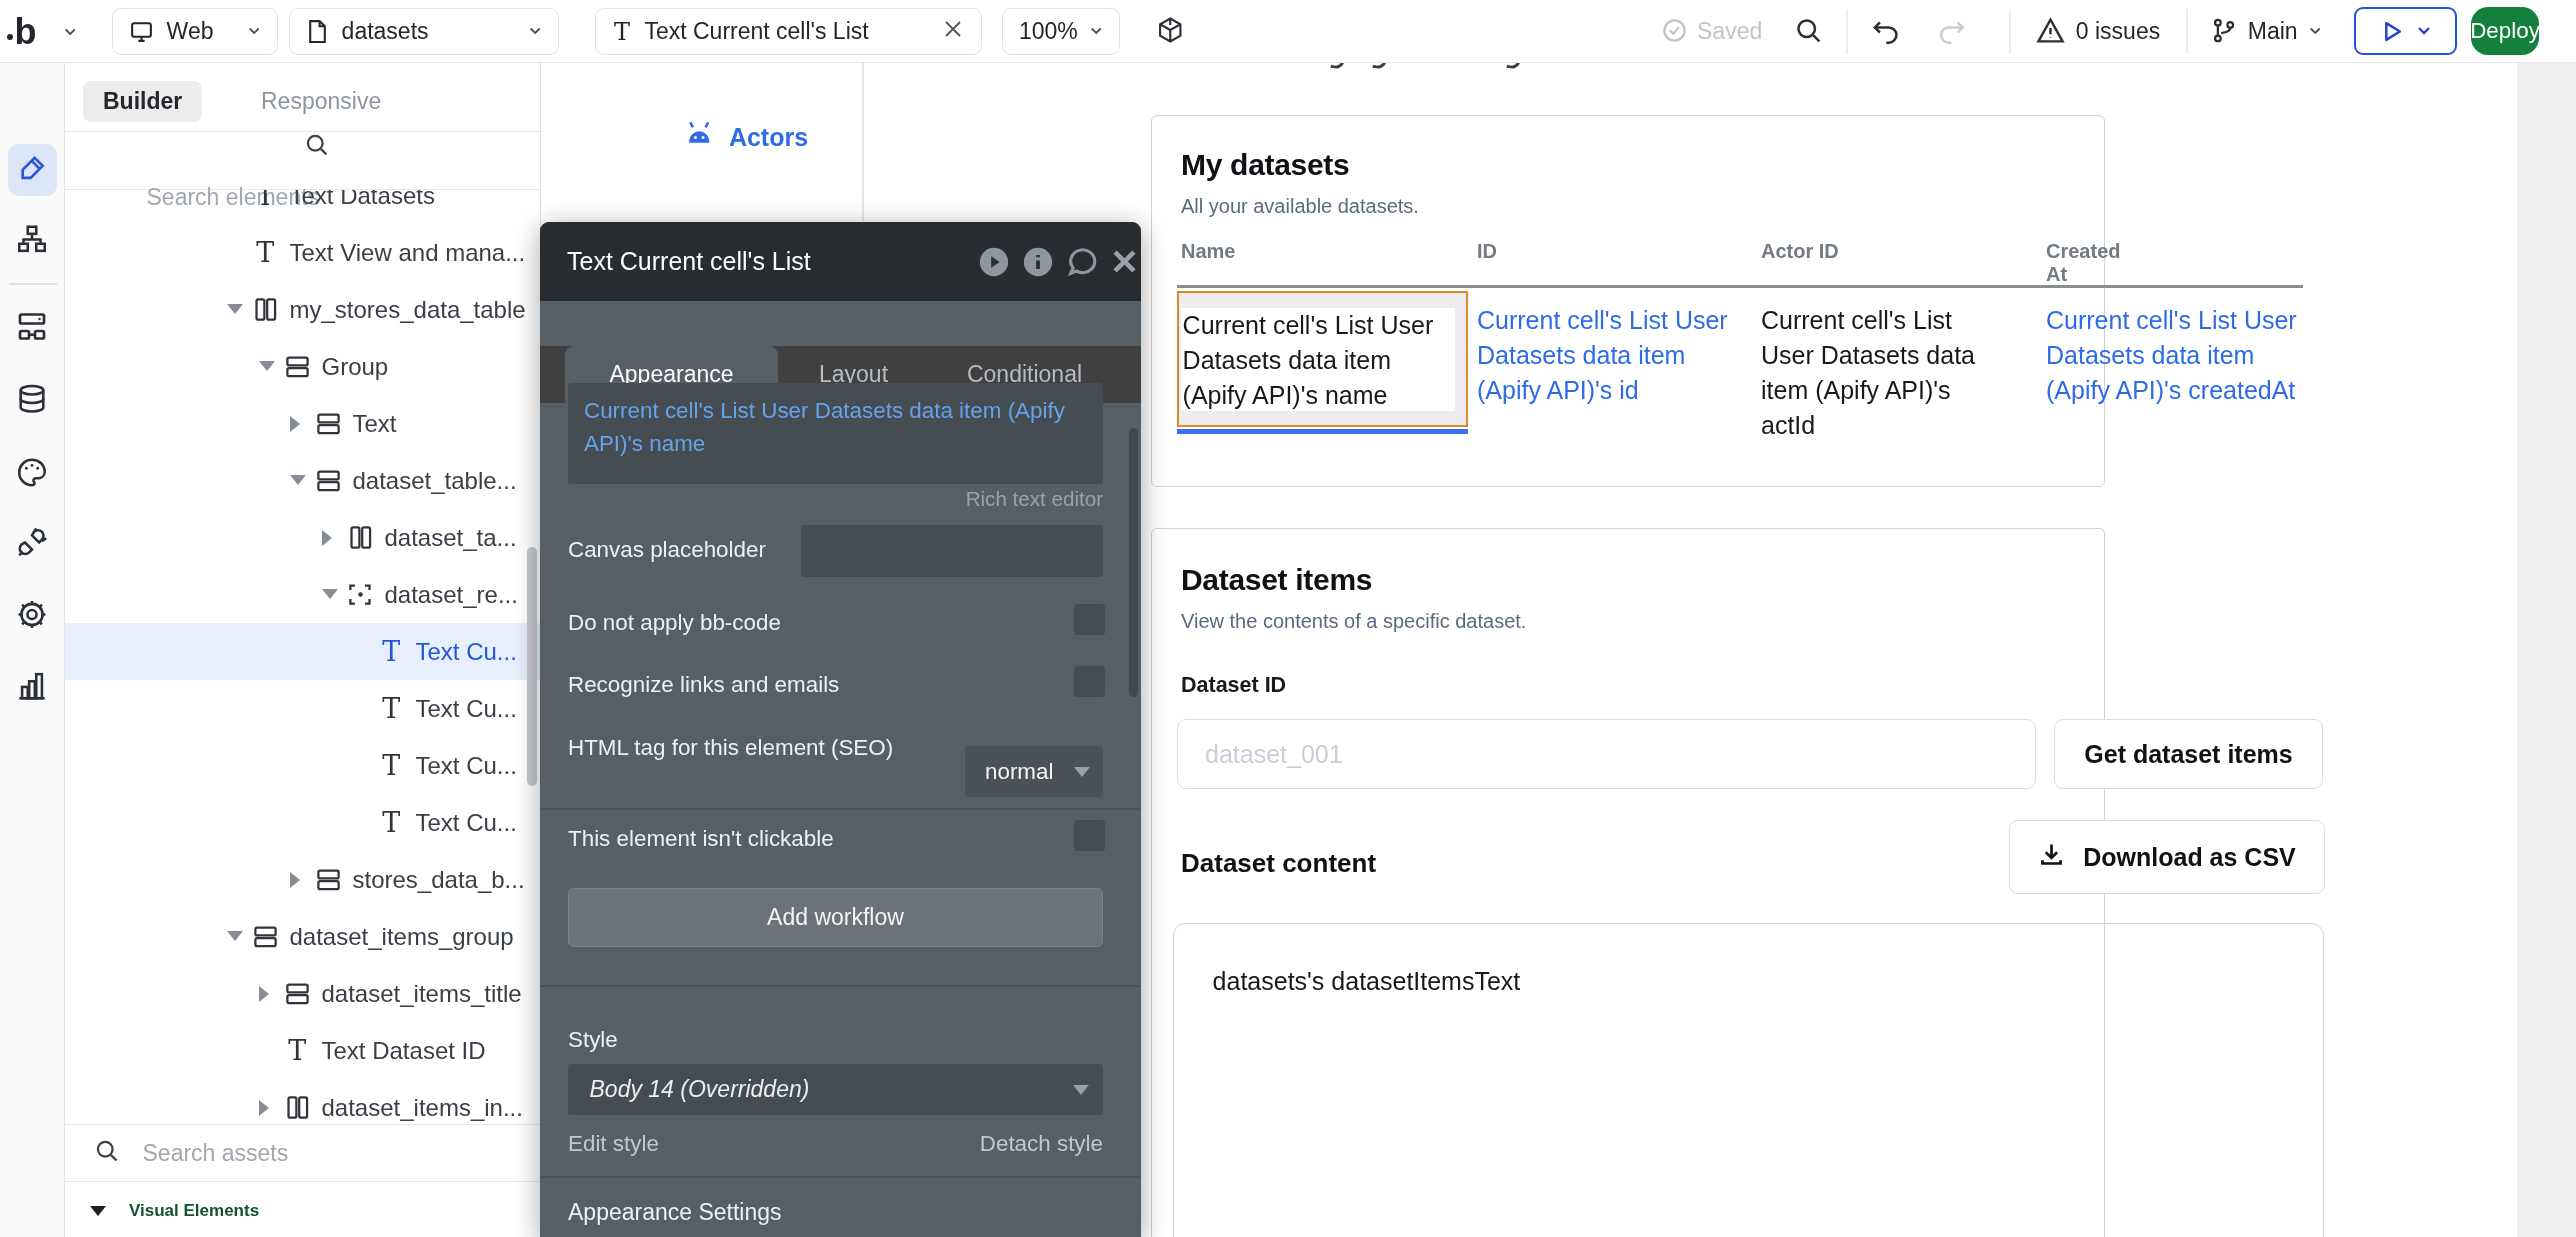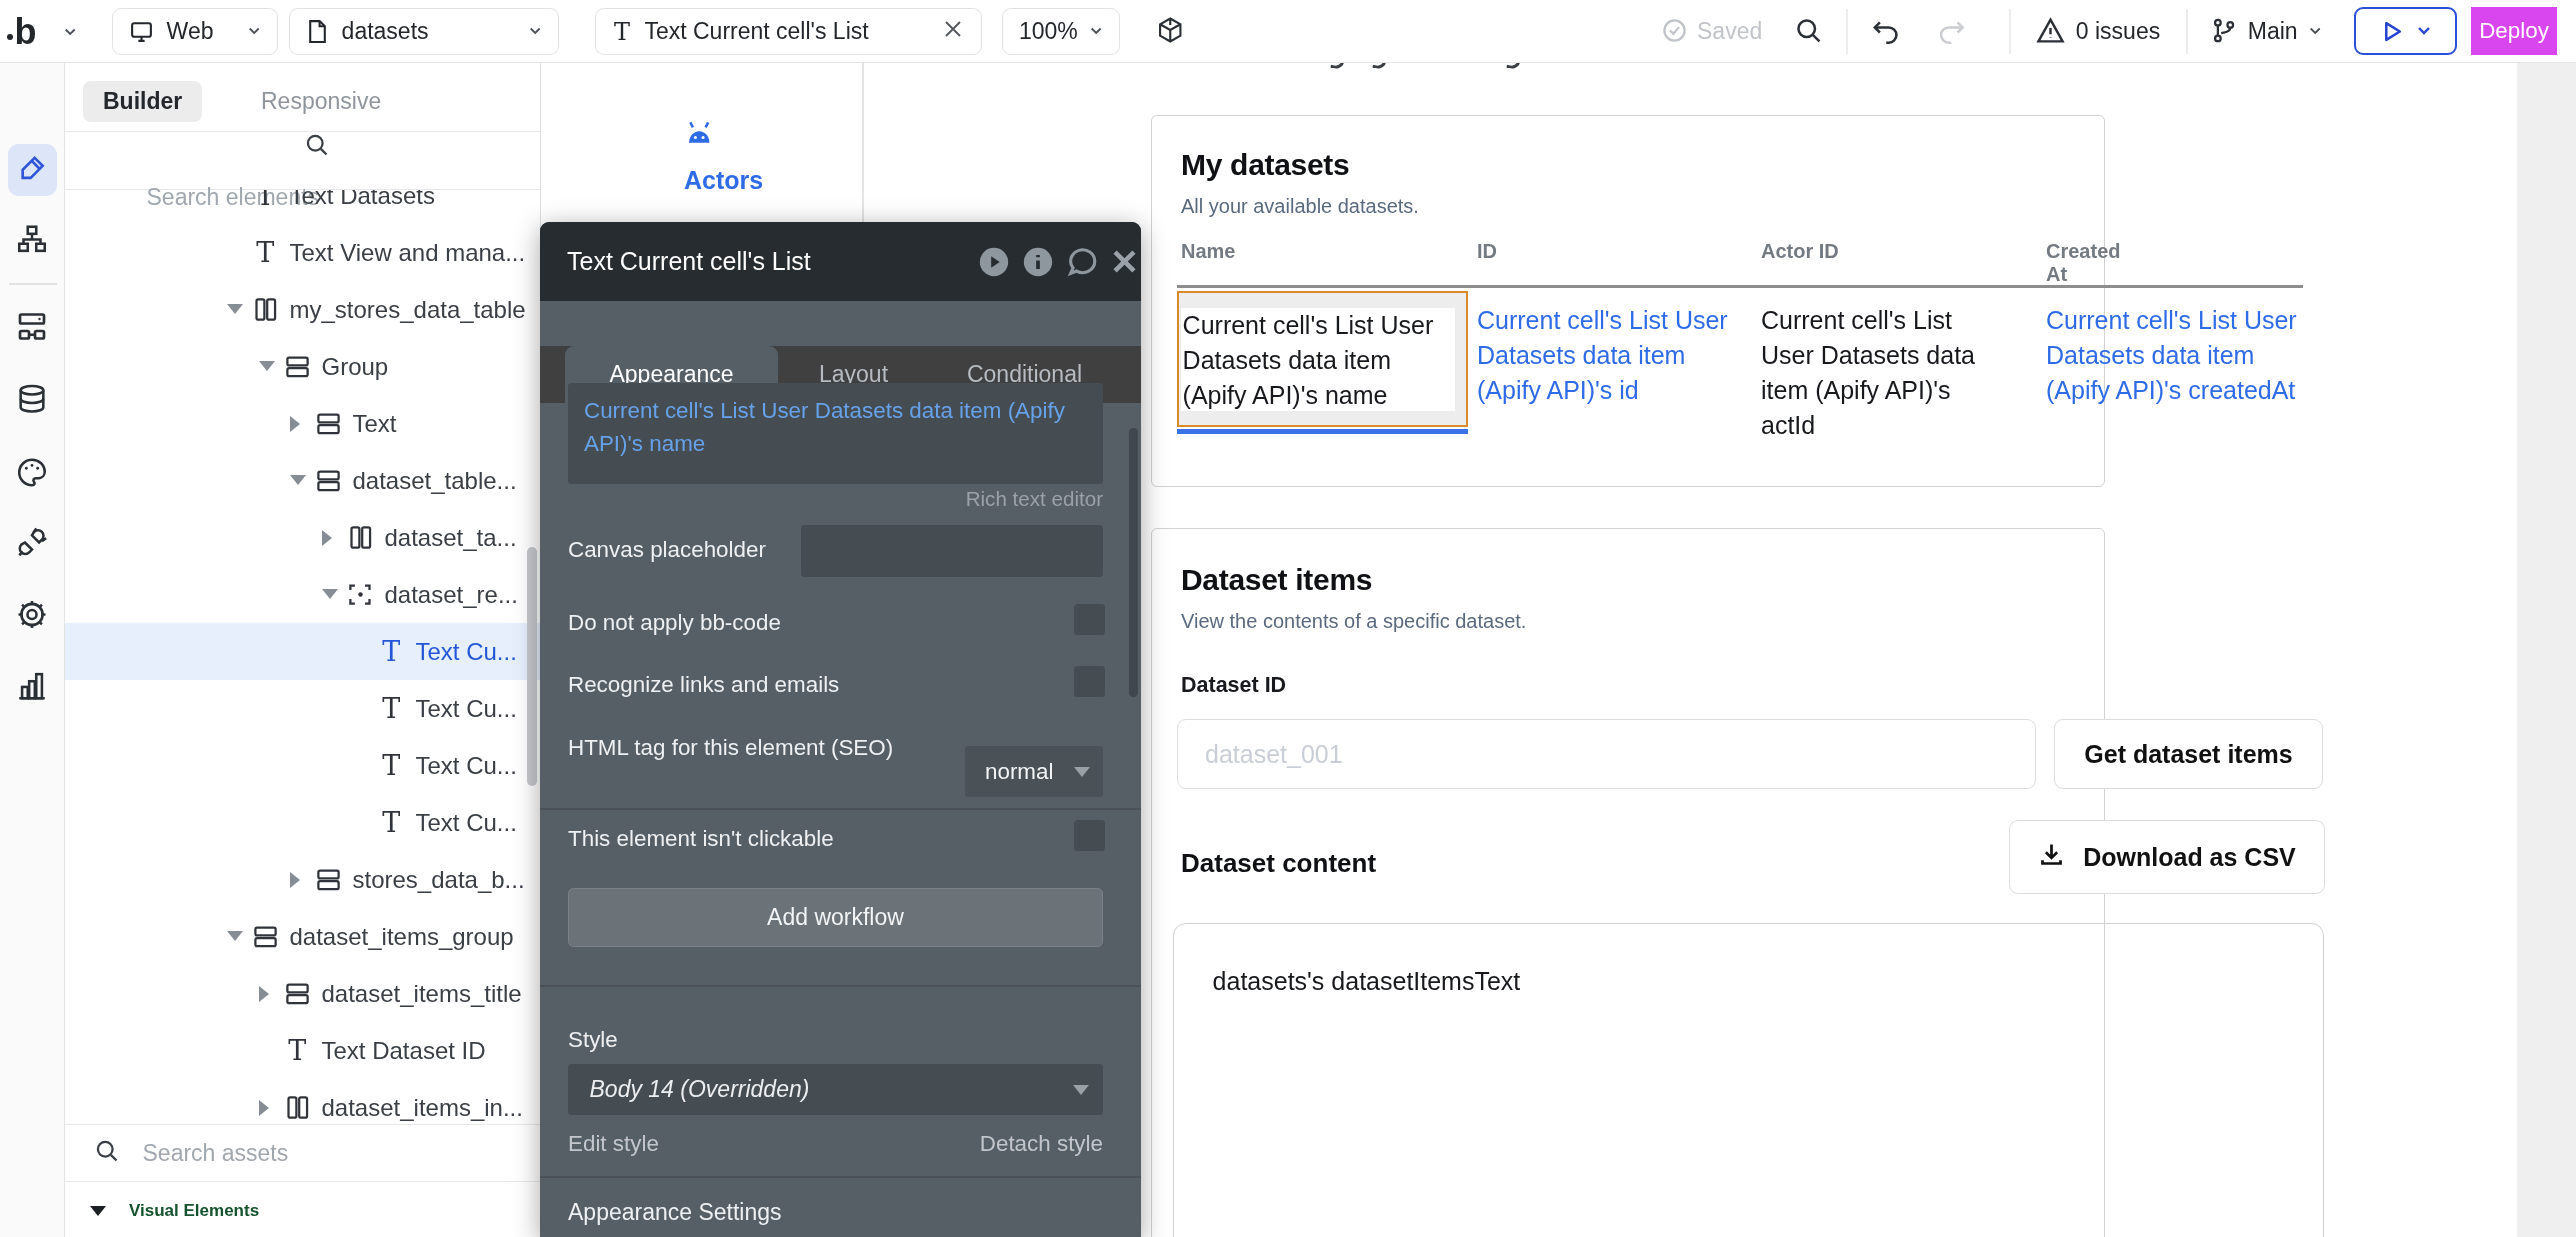--- a/index.html
+++ b/index.html
@@ -15,22 +15,22 @@
   .tb-ic { display:inline-flex; align-items:center; justify-content:center; }
   .chev { width:14.4px; height:14.4px; display:inline-block; }
   .chev svg { display:block; }
   .tb-div { position:absolute; top:9px; width:1.8px; height:45px; background:#ececec; }
   .tb-txt { font-size:23px; color:#23272c; }
   #logo-b { position:absolute; left:14.4px; top:10.8px; font-size:36px; font-weight:700; color:#23272c; }
   #logo-dot { position:absolute; left:7.2px; top:34px; width:6.3px; height:6.3px; border-radius:50%; background:#23272c; }
   #saved-wrap { position:absolute; left:1661px; top:0; height:63px; display:flex; align-items:center; gap:9px; color:#c0c4c9; }
   #play-btn { position:absolute; left:2354px; top:7.2px; width:103px; height:48px; border:2.7px solid #2b4fd6;
     border-radius:9px; background:#fff; display:flex; align-items:center; justify-content:center; gap:12.6px; }
-  #deploy-btn { position:absolute; left:2471px; top:7.2px; width:86px; height:48px; background:#d946ef;
-    border-radius:0; color:#fff; font-size:22.4px; display:flex; align-items:center; justify-content:center; }
+  #deploy-btn { position:absolute; left:2471px; top:7.2px; width:68px; height:48px; background:#15803d;
+    border-radius:17px; color:#fff; font-size:22.4px; display:flex; align-items:center; justify-content:center; }
 
   
   #rail { position:absolute; left:0; top:63px; width:65px; height:1175px; background:#fafafa;
     border-right:1.8px solid #e3e3e3; z-index:40; }
   .rail-ic { position:absolute; left:50%; transform:translate(-50%,-50%); color:#2b3036; }
   #rail-sel { position:absolute; left:8px; top:81px; width:49px; height:52px; background:#dde5f8; border-radius:10.8px; }
   #rail-divider { position:absolute; left:9px; top:220px; width:48px; height:1.8px; background:#e2e2e2; }
 
   
   #lpanel { position:absolute; left:65px; top:63px; width:476px; height:1175px; background:#fff;
@@ -63,22 +63,22 @@
   #lp-scroll { position:absolute; right:2.7px; top:484px; width:10.8px; height:239px; background:#c6c9ce; border-radius:5.4px; }
   #lp-assets-search { top:1061px; border-top:1.8px solid #e8e8e8; }
   #lp-assets-head { position:absolute; left:0; top:1121px; width:100%; height:54px; display:flex; align-items:center; gap:16px; padding-left:25px; }
   #lp-assets-head .caret.down::before { border-top-color:#1c1f24; }
   #lp-assets-head span.hd { font-size:17px; font-weight:700; color:#14532d; }
 
   
   #canvas { position:absolute; left:542px; top:63px; width:2034px; height:1175px; background:#fff; }
   #canvas-right-gutter { position:absolute; left:1975px; top:0; width:59px; height:1175px; background:#efefef; }
   #page-side-divider { position:absolute; left:320px; top:0; width:1.8px; height:160px; background:#e4e4e4; }
-  #actors-item { position:absolute; left:142px; top:56px; display:flex; align-items:flex-start; gap:14.4px;
-    color:#2e6be6; font-size:25px; font-weight:700;flex-direction:column; }
+  #actors-item { position:absolute; left:142px; top:56px; display:flex; align-items:flex-end; gap:14.4px;
+    color:#2e6be6; font-size:25px; font-weight:700; }
   .clip-mark { position:absolute; top:-5.4px; width:12.6px; height:10.8px; border:3.6px solid #3a3f45;
     border-top:none; border-left:none; border-radius:0 0 9px 0; transform:rotate(10deg); }
 
   .card { position:absolute; left:609px; width:954px; background:#fff; border:1.8px solid #d2d2d2; border-radius:6px; }
   .card-title { font-size:30px; font-weight:700; color:#0f1115; letter-spacing:-0.3px; }
   .card-sub { font-size:20px; color:#5a6a7e; margin-top:12.6px; }
 
   
   #card-datasets { top:52px; height:372px; padding:32px 0 0 29px; }
   .thead { position:absolute; top:124px; font-size:20px; font-weight:700; color:#737a82; }

